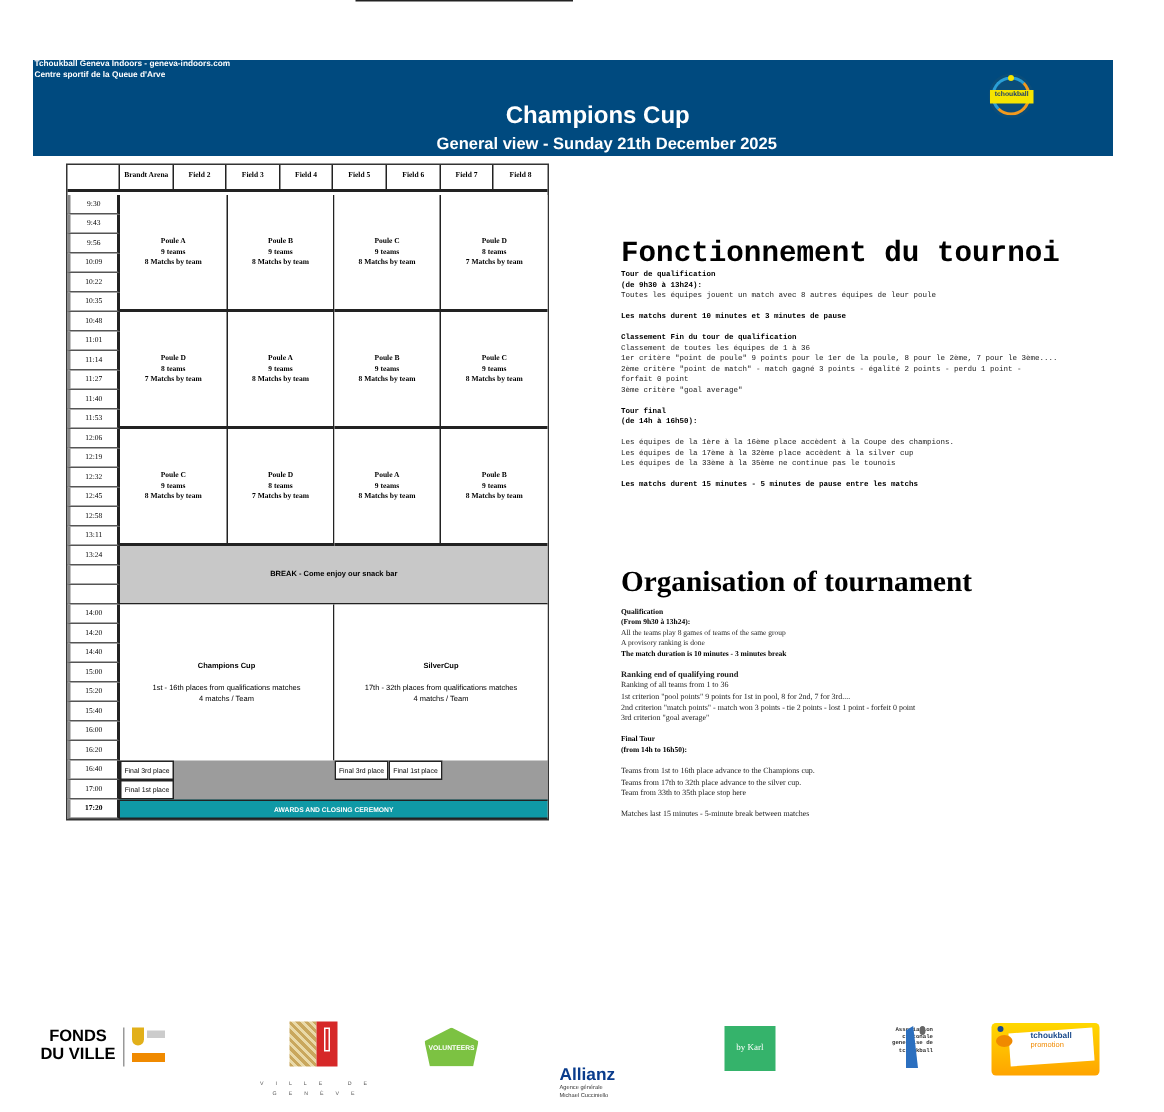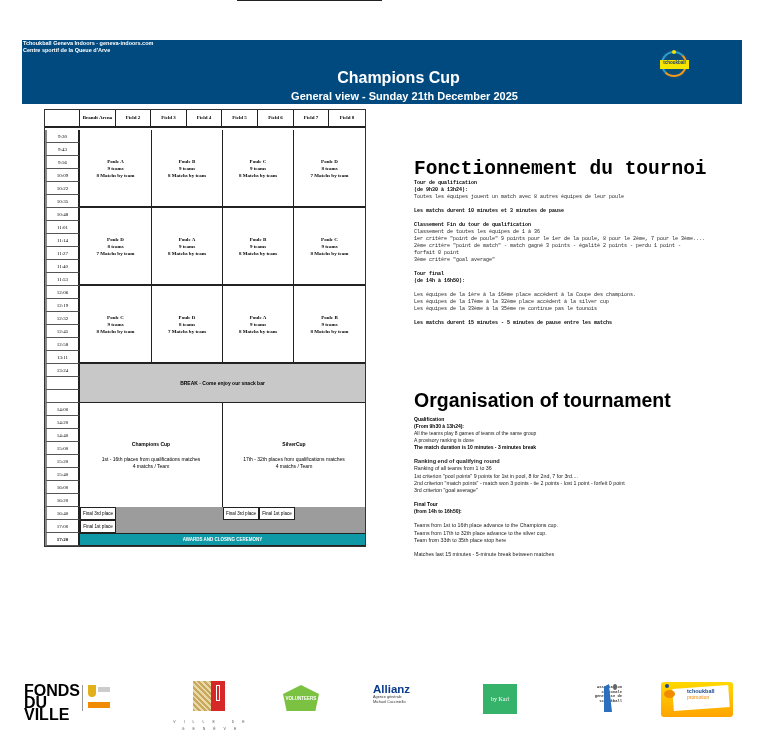--- a/index.html
+++ b/index.html
@@ -40,33 +40,33 @@
   .info h2 { font-size: 19.5px; font-weight: bold; line-height: 22px; }
   .info p { font-size: 5px; line-height: 7px; color: #222; }
   .info p.b { font-weight: bold; color: #000; }
   .info .gap { height: 7px; }
   .info p.en { font-size: 5.3px; line-height: 7.3px; color: #222; }
   .info p.enb { font-size: 5.6px; line-height: 7.3px; font-weight: bold; }
 
   
   .logos { position: absolute; top: 675px; left: 0; width: 776px; height: 50px; }
   .lg { position: absolute; }
-  .fonds { left: 24px; top: 10px; font-weight: bold; font-size: 16px; line-height: 12px; text-align: left; width: 56px; }
+  .fonds { left: 24px; top: 10px; font-weight: bold; font-size: 11px; line-height: 12px; text-align: center; width: 56px; }
   .fonds-sep { left: 82px; top: 10px; width: 1px; height: 26px; background: #999; }
   .fonds-crest { left: 88px; top: 10px; width: 8px; height: 12px; background: #e2b01a; border-radius: 0 0 4px 4px; }
   .fonds-crest2 { left: 98px; top: 12px; width: 12px; height: 5px; background: #ccc; }
   .fonds-loto { left: 88px; top: 27px; width: 22px; height: 6px; background: #f08a00; }
   .ville { left: 193px; top: 2px; width: 36px; height: 34px; }
   .ville .gold { position: absolute; left: 0; top: 4px; width: 18px; height: 30px; background: repeating-linear-gradient(45deg, #c9a75d 0 2px, #e9d9a8 2px 4px); }
   .ville .red { position: absolute; left: 18px; top: 4px; width: 14px; height: 30px; background: #d62828; }
   .ville .key { position: absolute; left: 23px; top: 8px; width: 4px; height: 16px; border: 1px solid #fff; }
   .ville-text { left: 158px; top: 44px; font-size: 3.5px; letter-spacing: 8px; color: #555; width: 110px; text-align: center; line-height: 7px; }
   .volunteers { left: 283px; top: 10px; width: 36px; height: 26px; background: #7cc242; clip-path: polygon(50% 0, 100% 35%, 90% 100%, 10% 100%, 0 35%); color: #fff; font-size: 4.5px; font-weight: bold; display: flex; align-items: center; justify-content: center; }
   .allianz { left: 373px; top: 8px; }
-  .allianz .name { font-size: 11.5px; font-weight: bold; color: #0a3c8c; }
+  .allianz .name { font-size: 11.5px; font-weight: bold; color: #0a3c8c; margin-top: 28px; }
   .allianz .sub { font-size: 3.8px; color: #333; line-height: 5px; }
   .karl { left: 483px; top: 9px; width: 34px; height: 30px; background: #35b36b; color: #fff; font-size: 6px; display: flex; align-items: center; justify-content: center; font-family: "Liberation Serif", serif; }
   .assoc { left: 560px; top: 10px; width: 62px; font-family: "Liberation Mono", monospace; font-size: 3.8px; text-align: right; line-height: 4.5px; color: #333; font-weight: bold; }
   .assoc-mark { left: 604px; top: 7px; width: 12px; height: 30px; }
   .assoc-mark .bar { position: absolute; left: 0; top: 2px; width: 8px; height: 28px; background: #2b6fbf; clip-path: polygon(0 10%, 60% 0, 100% 100%, 0 100%); }
   .assoc-mark .dot { position: absolute; left: 9px; top: 2px; width: 4px; height: 6px; border-radius: 50%; background: #666; }
   .tpromo { left: 661px; top: 7px; width: 72px; height: 35px; background: linear-gradient(#ffd800, #ffa400); border-radius: 3px; }
   .tpromo .inner { position: absolute; left: 12px; top: 5px; width: 56px; height: 22px; background: #fff; transform: rotate(-4deg); }
   .tpromo .t1 { position: absolute; left: 16px; top: 6px; font-size: 5.5px; font-weight: bold; color: #1a4a8c; }
   .tpromo .t2 { position: absolute; left: 16px; top: 12px; font-size: 5px; color: #f08a00; }
@@ -248,21 +248,21 @@
   <p class="b">Tour final</p>
   <p class="b">(de 14h à 16h50):</p>
   <div class="gap"></div>
   <p>Les équipes de la 1ère à la 16ème place accèdent à la Coupe des champions.</p>
   <p>Les équipes de la 17ème à la 32ème place accèdent à la silver cup</p>
   <p>Les équipes de la 33ème à la 35ème ne continue pas le tounois</p>
   <div class="gap"></div>
   <p class="b">Les matchs durent 15 minutes - 5 minutes de pause entre les matchs</p>
 </div>
 
-<div class="info" style="top:389px;">
+<div class="info" style="top:378px;font-family:Liberation Serif, serif;">
   <h2>Organisation of tournament</h2>
   <div style="height:5px"></div>
   <p class="b">Qualification</p>
   <p class="b">(From 9h30 à 13h24):</p>
   <p>All the teams play 8 games of teams of the same group</p>
   <p>A provisory ranking is done</p>
   <p class="b">The match duration is 10 minutes - 3 minutes break</p>
   <div class="gap"></div>
   <p class="enb">Ranking end of qualifying round</p>
   <p class="en">Ranking of all teams from 1 to 36</p>

